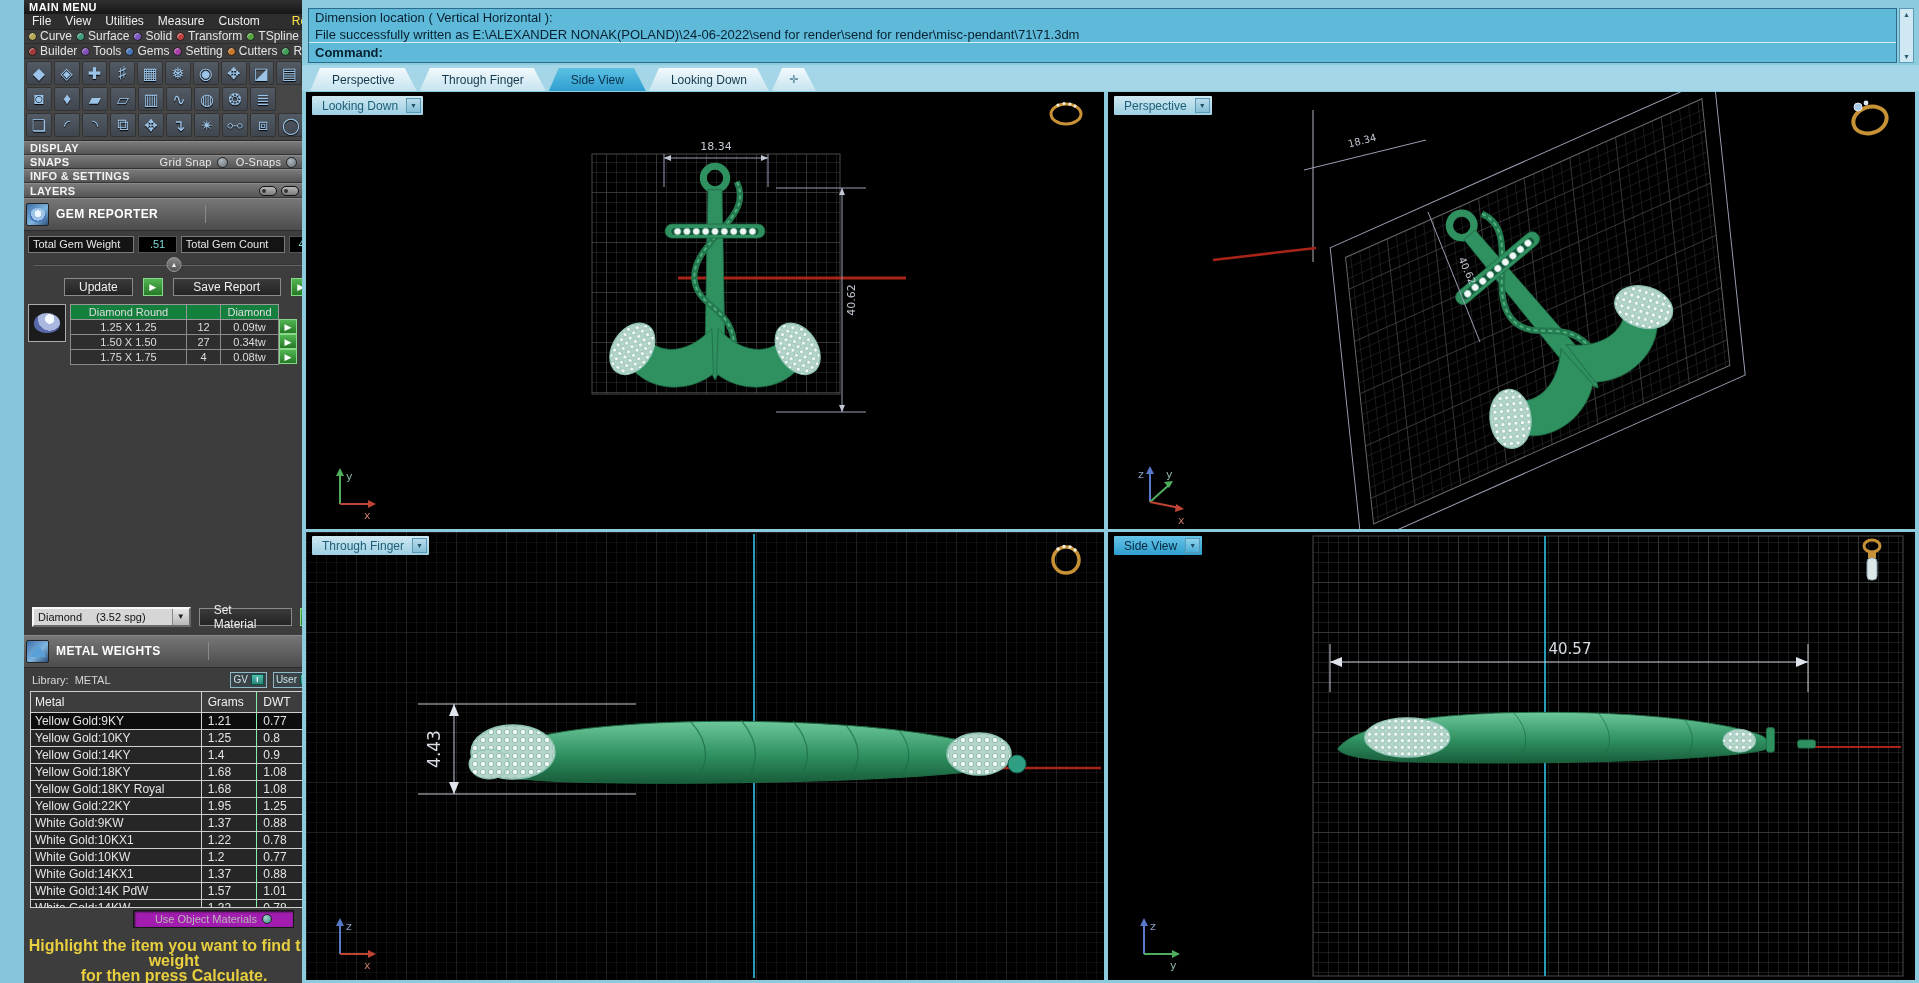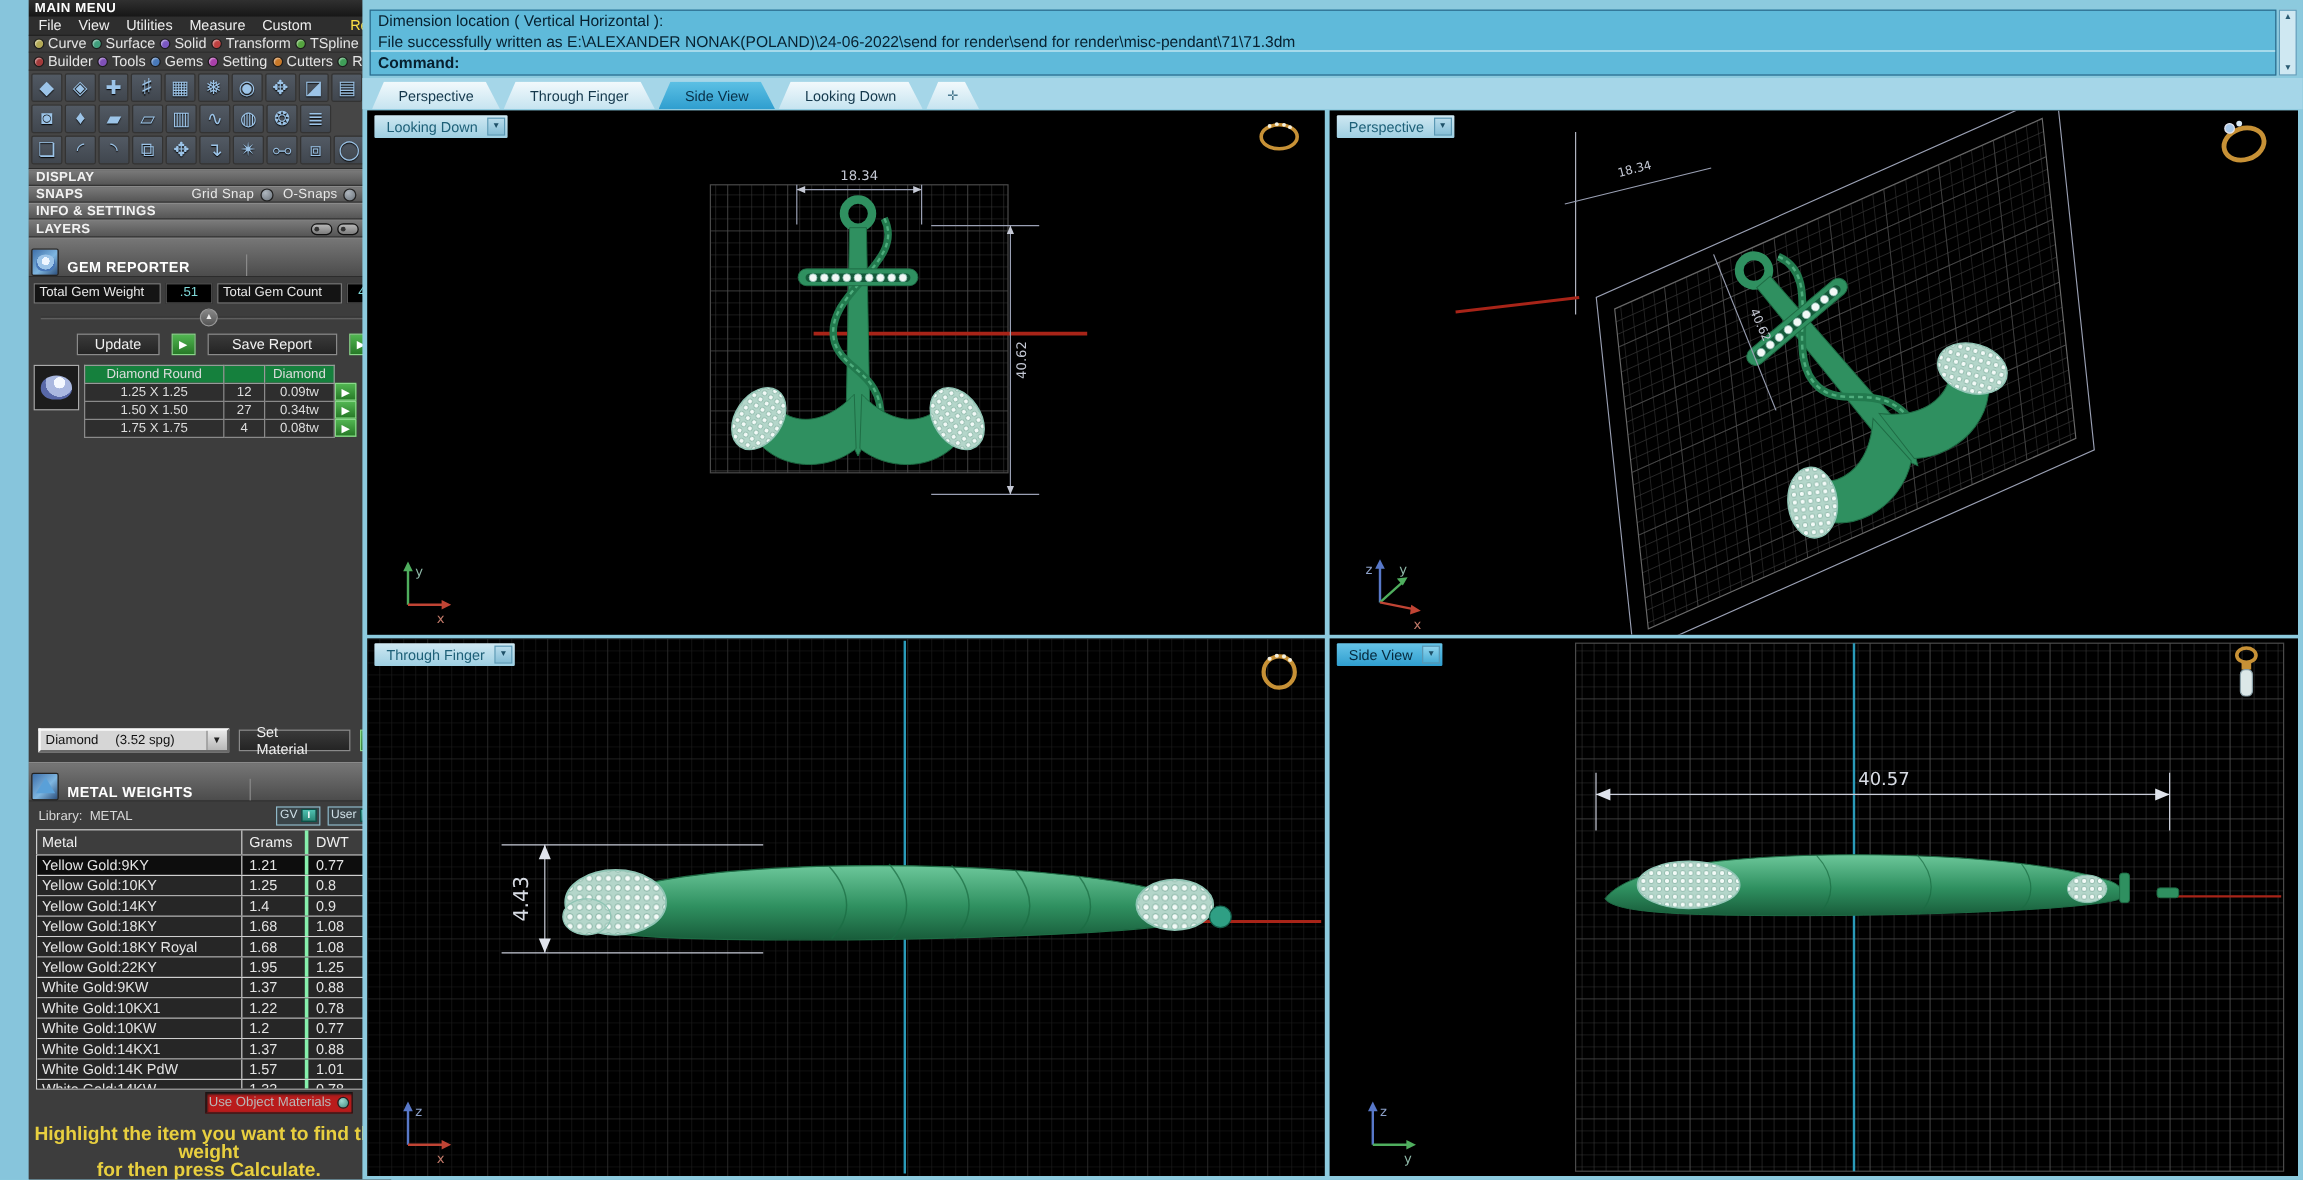--- a/index.html
+++ b/index.html
@@ -49,21 +49,21 @@
     border-top:1px solid #8a8a8a; letter-spacing:.3px;}
   .acc-bar .grow{flex:1}
   .snap-lbl{ font-weight:normal; font-size:11px; color:#e8e8e8; margin-right:5px;}
   .round-toggle{ width:11px; height:11px; border-radius:50%; border:1px solid #222;
     background:radial-gradient(circle at 35% 30%, #aeb6be, #6a727a); margin-right:8px;}
   .pill-toggle{ width:18px; height:10px; border-radius:5px; border:1px solid #111;
     background:linear-gradient(#b8b8b8,#7c7c7c); margin-left:4px; position:relative;}
   .pill-toggle::after{content:""; position:absolute; left:2px; top:2px; width:4px; height:4px;
     border-radius:50%; background:#333;}
 
-  .big-bar{ height:38px; background:linear-gradient(#767676,#4c4c4c); display:flex; align-items:flex-end;
+  .big-bar{ height:38px; background:linear-gradient(#767676,#4c4c4c); display:flex; align-items:center;
     gap:7px; padding:0 7px 0 2px; border-top:1px solid #8a8a8a; border-bottom:1px solid #2c2c2c;}
   .big-bar .title{ font-weight:bold; font-size:12px; color:#fff; letter-spacing:.4px;}
   .big-bar .sep{ width:1px; height:18px; background:#8a8a8a; margin-left:40px;}
   .big-bar .grow{flex:1}
   .panel-ico{ width:23px; height:23px; border:1px solid #222; border-radius:2px;
     background:linear-gradient(135deg,#3d6ea8, #7fb6e0 55%, #2c4f7c); position:relative; flex:none;}
   .panel-ico::after{ content:""; position:absolute; left:3px; top:4px; width:16px; height:14px;
     background:radial-gradient(circle at 50% 40%, #eef6ff 0 28%, #9cc4e8 29% 60%, #4878b8 61%);
     border-radius:50% 50% 40% 40%;}
   .panel-ico.cone::after{ background:none; border-left:8px solid transparent; border-right:8px solid transparent;
@@ -112,25 +112,25 @@
     font-size:8px; font-weight:bold; display:flex; align-items:center; justify-content:center;
     border:1px solid #0c5048;}
   .mtable-head{ display:flex; height:21px; border:1px solid #cfcfcf; border-bottom:none; margin:0 16px 0 6px;
     background:#3d3d3d; color:#f0f0f0; font-size:12px; align-items:center;}
   .mtable{ margin:0 16px 0 6px; border:1px solid #cfcfcf; height:196px; overflow:hidden; position:relative;
     background:#262626;}
   .mrow{ display:flex; height:17px; border-bottom:1px solid #cfcfcf; align-items:center;
     background:#262626; color:#e4e4e4; font-size:12px;}
   .mrow.sel{ background:#0d0d0d;}
   .mc1{ width:172px; padding-left:4px; border-right:1px solid #cfcfcf; height:100%; display:flex; align-items:center;}
-  .mc2{ width:56px; padding-left:6px; border-right:3px solid #86efac; height:100%; display:flex; align-items:center;}
+  .mc2{ width:56px; padding-left:6px; border-right:1px solid #86efac; height:100%; display:flex; align-items:center;}
   .mc3{ width:50px; padding-left:6px; height:100%; display:flex; align-items:center;}
   .uom-row{ height:22px; display:flex; justify-content:flex-end; padding-right:30px; align-items:center;}
-  .uom{ display:flex; align-items:center; gap:5px; background:#b91c1c; border:1px solid #161616;
-    box-shadow:inset 1px 1px 2px #1a1a1a; color:#b8b8b8; font-size:11px; padding:1px 2px; height:18px;}
+  .uom{ display:flex; align-items:center; gap:5px; background:#a21caf; border:1px solid #161616;
+    box-shadow:inset 1px 1px 2px #1a1a1a; color:#b8b8b8; font-size:11px; padding:1px 21px; height:18px;}
   .uom .round-toggle{ margin:0; width:10px; height:10px; background:radial-gradient(circle at 35% 30%, #9ed8d0, #3f8a80);}
   .hint{ text-align:center; color:#e8cf3f; font-weight:bold; font-size:16px; line-height:15px; padding-top:8px;}
 
   
   #work-area{ position:absolute; left:302px; top:0; right:0; bottom:0; background:#8ccade;}
   #command-bar{ position:absolute; left:6px; top:8px; width:1589px; height:55px; background:#5fbada;
     border:1px solid #2a6a8a; color:#07202f; font-size:13px;}
   #command-bar .cline{ padding:1px 6px; height:17px; white-space:nowrap; overflow:hidden;}
   #command-bar .cline.mid{ border-bottom:1px solid #d5eef7;}
   #command-bar .prompt{ font-weight:bold; padding:2px 6px;}

